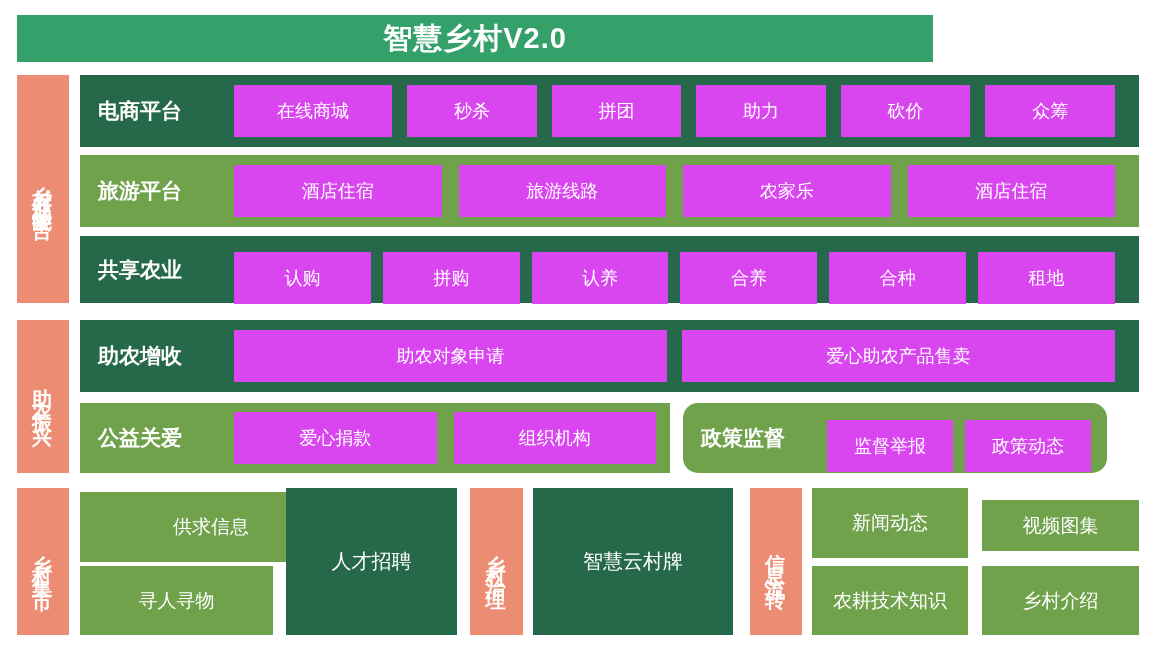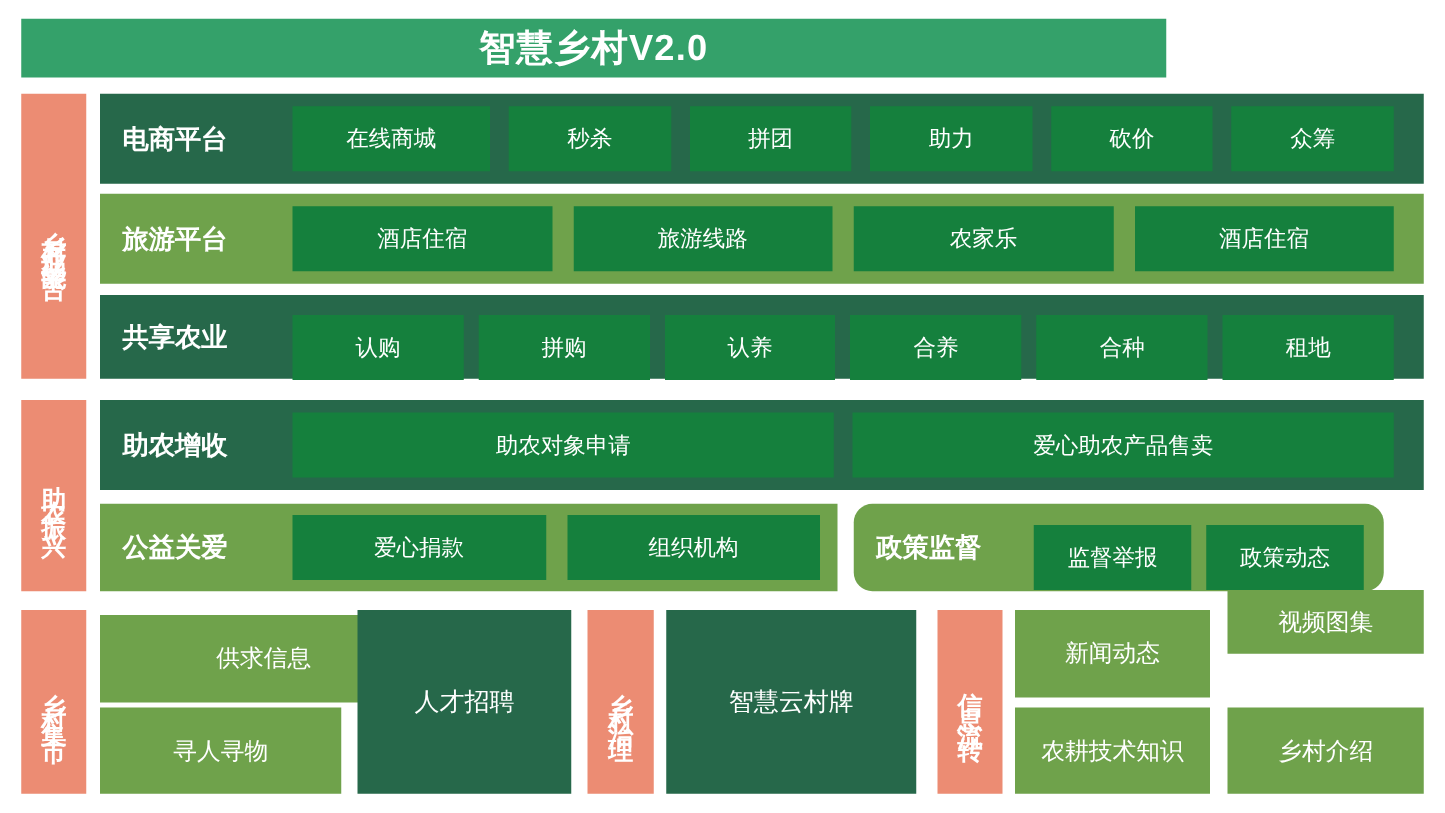--- a/index.html
+++ b/index.html
@@ -35,21 +35,21 @@
     flex:none; width:136px; padding-left:18px; margin:0;
     color:#ffffff; font-size:21px; font-weight:bold;
   }
   .band-label.narrow { width:126px; }
   .band-items {
     flex:1; display:flex; gap:15px; height:52px; padding-right:24px;
   }
   .band-items.g17 { gap:17px; }
   .band-items.g12 { gap:12px;margin-top:16px; }
   .chip {
-    flex:1; border:none; background:#15803d; color:#ffffff;
+    flex:1; border:none; background:#d946ef; color:#ffffff;
     font-size:18px; font-family:inherit; cursor:pointer;
     display:flex; align-items:center; justify-content:center; padding:0;
   }
   .chip.wide1 { flex:1.22; }
 
   
   .tile {
     position:absolute; color:#ffffff; font-size:19px;
     display:flex; align-items:center; justify-content:center;
     text-align:center; cursor:pointer; border:none; font-family:inherit; padding:0 6px;
@@ -141,16 +141,16 @@
   <aside class="vlabel" style="left:470px; top:488px; width:53px; height:147px;">
     <span class="sp12">乡村治理</span>
   </aside>
   <button class="tile dark" style="left:533px; top:488px; width:200px; height:147px;">智慧云村牌</button>
 
   <aside class="vlabel" style="left:750px; top:488px; width:52px; height:147px;">
     <span class="sp12">信息流转</span>
   </aside>
   <button class="tile olive" style="left:812px; top:488px; width:156px; height:70px;">新闻动态</button>
   <button class="tile olive" style="left:812px; top:566px; width:156px; height:69px;">农耕技术知识</button>
-  <button class="tile olive" style="left:982px; top:472px; width:157px; height:51px;">视频图集</button>
+  <button class="tile olive" style="left:982px; top:500px; width:157px; height:51px;">视频图集</button>
   <button class="tile olive" style="left:982px; top:566px; width:157px; height:69px;">乡村介绍</button>
 
 </div>
 
 </body></html>

